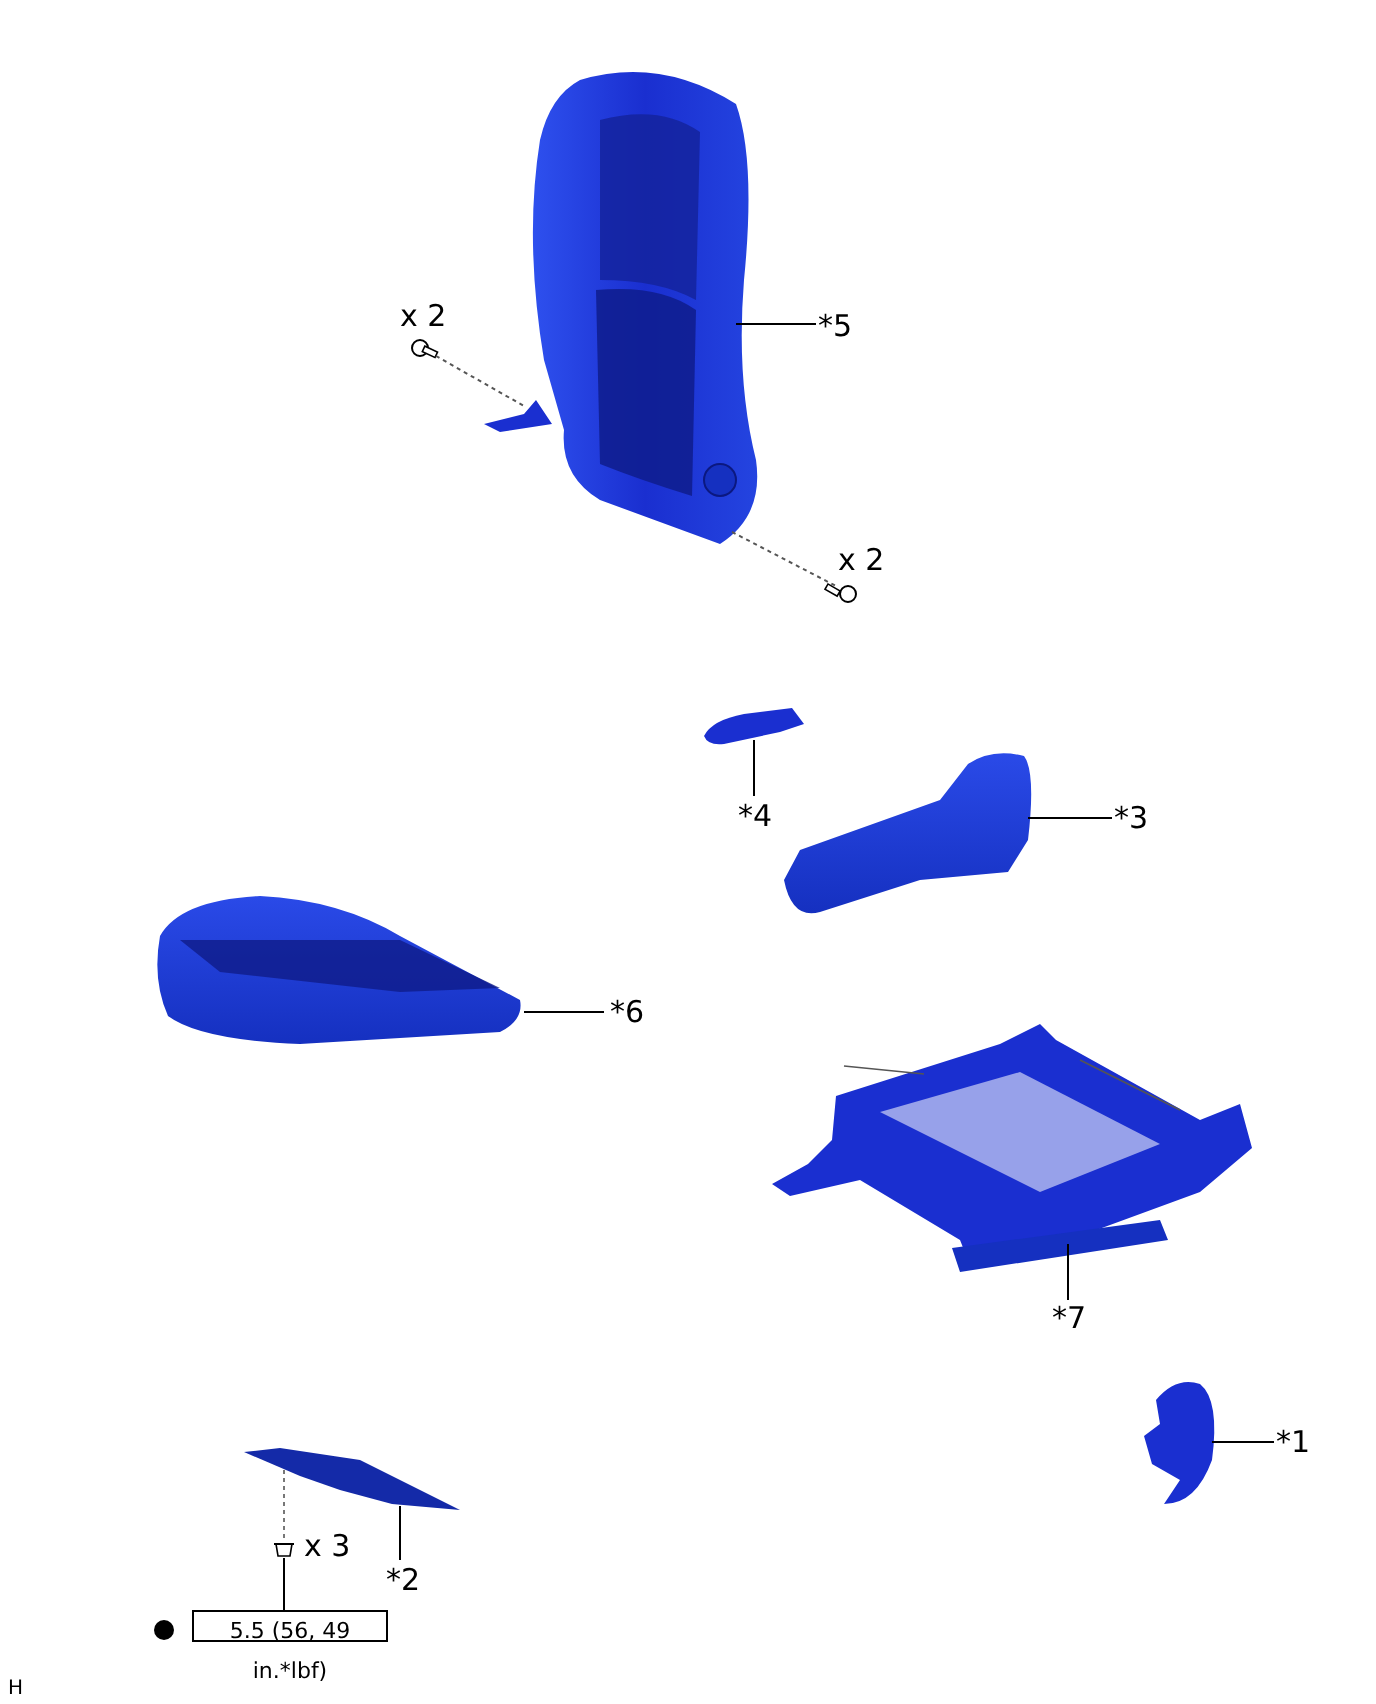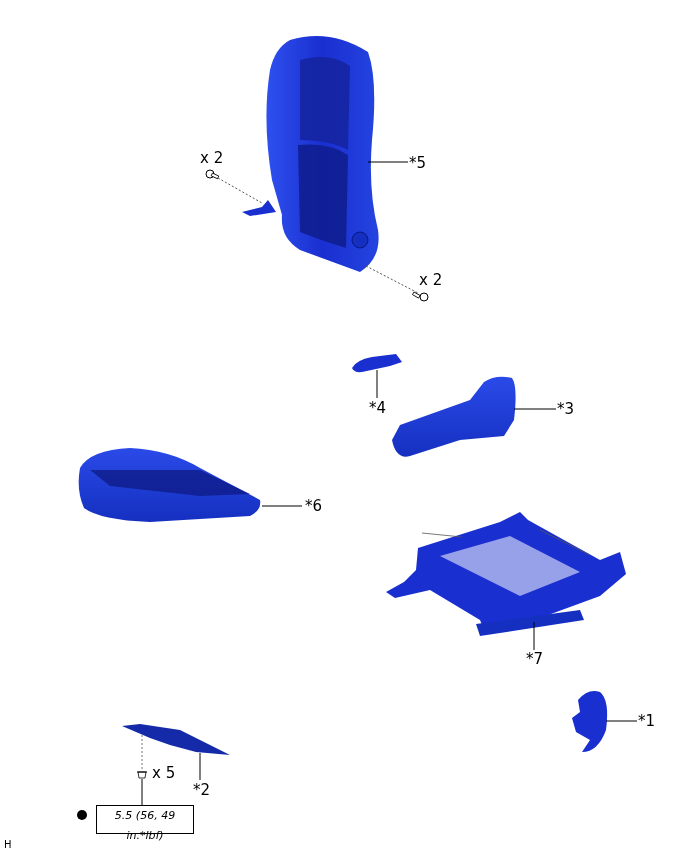--- a/index.html
+++ b/index.html
@@ -1,21 +1,21 @@
 <!DOCTYPE html>
 <html><head>
 <meta charset="utf-8">
 <style>
   html, body { margin: 0; padding: 0; background: #ffffff; }
   body { width: 688px; height: 852px; position: relative; overflow: hidden;
          font-family: "DejaVu Sans", sans-serif; color: #000; }
   .lbl { position: absolute; font-size: 15px; line-height: 14px; white-space: nowrap; }
   svg.art { position: absolute; left: 0; top: 0; }
-  .torque-box { position: absolute; left: 96px; top: 805px; width: 98px; height: 29px;
-                border: 1px solid #000; font-size: 11px; line-height: 20px; text-align: center; box-sizing: border-box; font-style: italic; }
+  .torque-box { position: absolute; left: 96px; top: 805px; width: 98px; height: 16px;
+                border: 1px solid #000; font-size: 11px; line-height: 20px; text-align: center; box-sizing: border-box; }
   .bullet { position: absolute; left: 77px; top: 810px; width: 10px; height: 10px; border-radius: 50%; background: #000; }
 </style>
 </head>
 <body>
 
 <svg class="art" width="688" height="852" viewBox="0 0 688 852">
   <defs>
     <linearGradient id="gBack" x1="0" y1="0" x2="1" y2="0">
       <stop offset="0" stop-color="#2e50ee"></stop>
       <stop offset="0.5" stop-color="#1a2fd0"></stop>
@@ -91,18 +91,18 @@
 
 <span class="lbl" style="left:409px;top:156px;">*5</span>
 <span class="lbl" style="left:200px;top:151px;">x 2</span>
 <span class="lbl" style="left:419px;top:273px;">x 2</span>
 <span class="lbl" style="left:369px;top:401px;">*4</span>
 <span class="lbl" style="left:557px;top:402px;">*3</span>
 <span class="lbl" style="left:305px;top:499px;">*6</span>
 <span class="lbl" style="left:526px;top:652px;">*7</span>
 <span class="lbl" style="left:638px;top:714px;">*1</span>
 <span class="lbl" style="left:193px;top:783px;">*2</span>
-<span class="lbl" style="left:152px;top:766px;">x 5</span>
+<span class="lbl" style="left:152px;top:766px;">x 3</span>
 
 <div class="bullet"></div>
 <div class="torque-box">5.5 (56, 49 in.*lbf)</div>
 
 <span class="lbl" style="left:4px;top:838px;font-size:10px;">H</span>
 
 </body></html>

